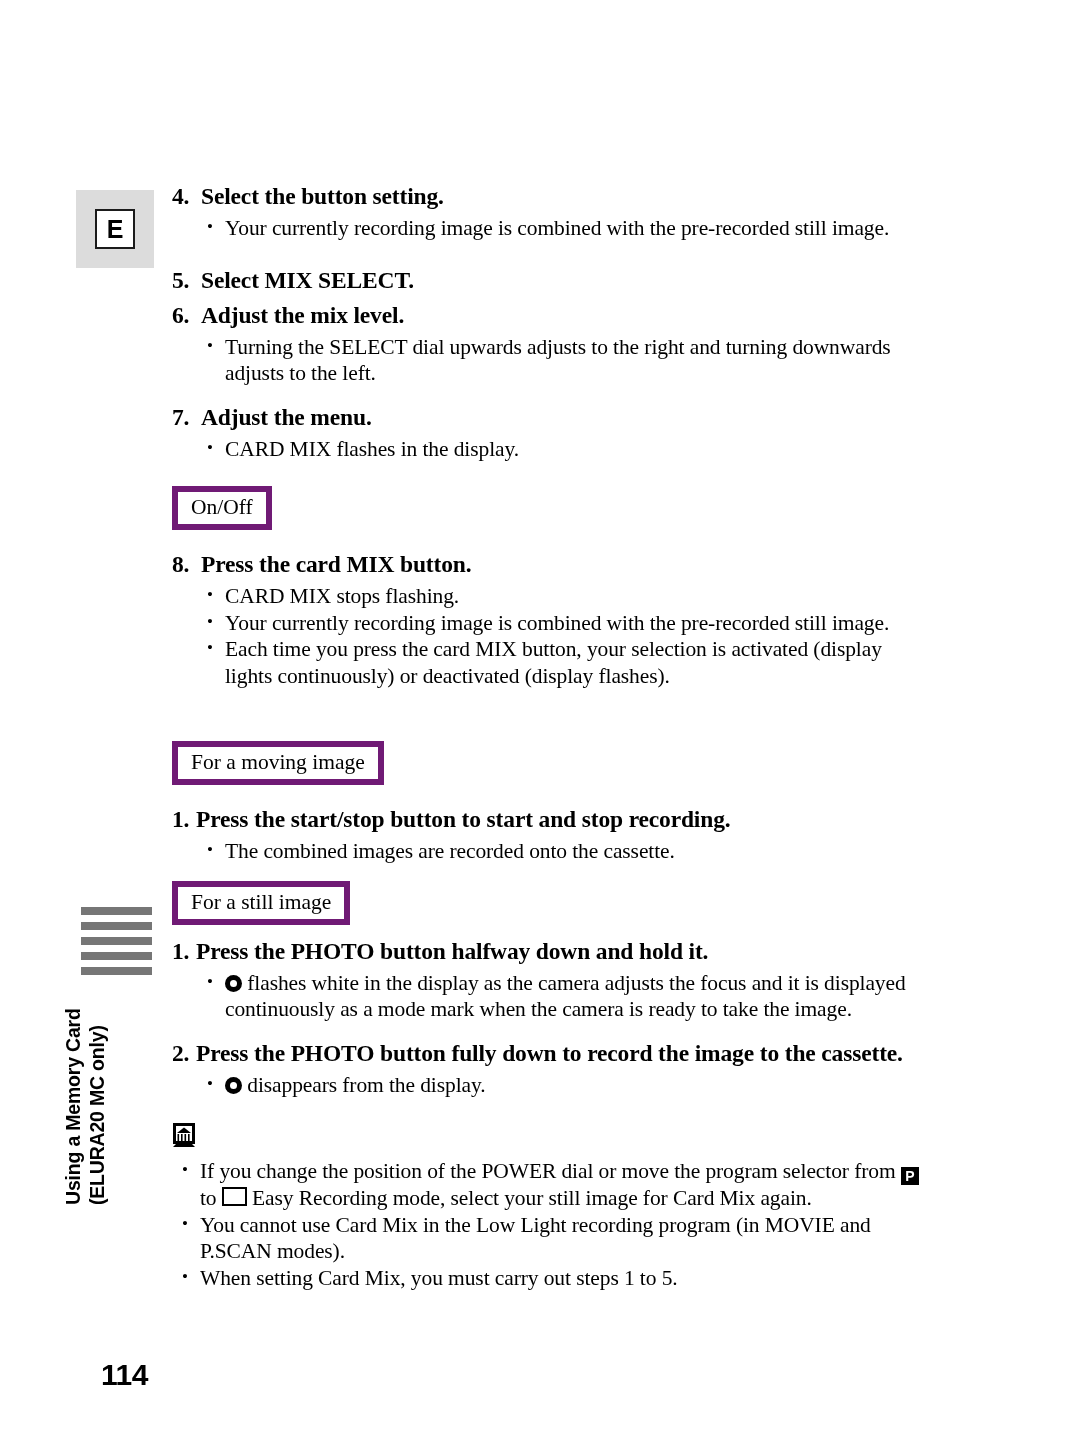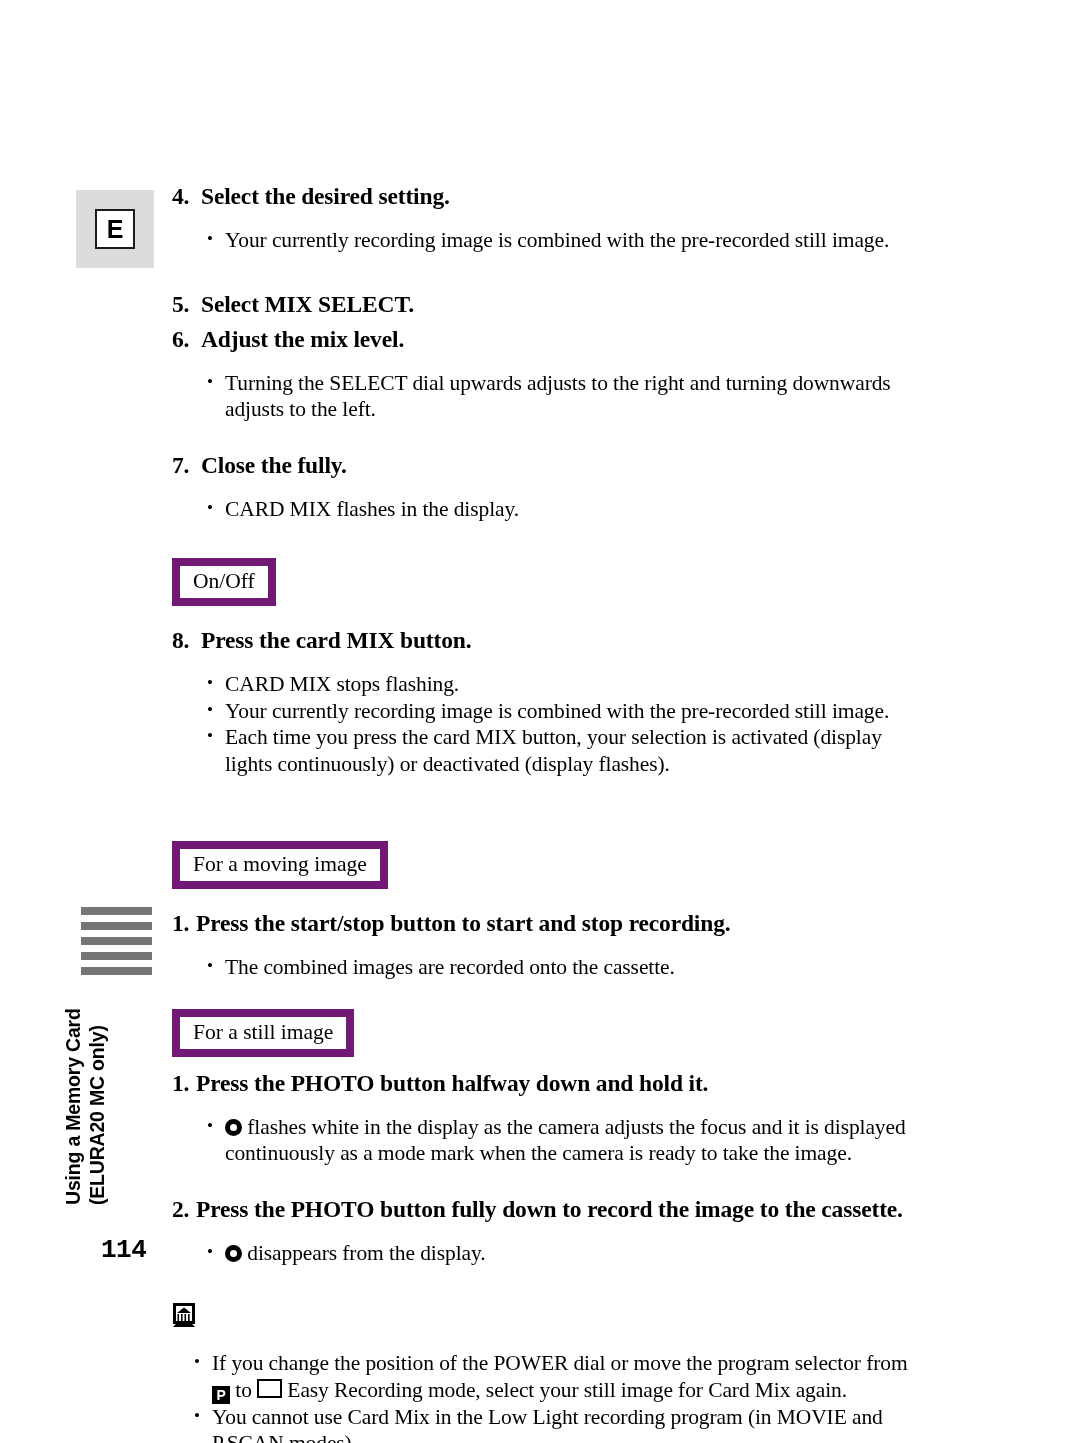--- a/index.html
+++ b/index.html
@@ -71,24 +71,24 @@
     font-weight: bold;
     font-size: 19.5px;
     line-height: 24px;
     letter-spacing: -0.2px;
     white-space: nowrap;
   }
 
   #page-number {
     position: absolute;
     left: 101px;
-    top: 1237px;
-    font-family: Liberation Mono, monospace;
-    font-weight: bold;
-    font-size: 26px;
+    top: 1360px;
+    font-family: Liberation Sans, sans-serif;
+    font-weight: bold;
+    font-size: 30px;
     line-height: 1;
     letter-spacing: -0.5px;
   }
 
   
   #content {
     position: absolute;
     left: 172px;
     top: 182px;
     width: 760px;
@@ -106,21 +106,21 @@
     flex: 0 0 29px;
   }
   .step.tight .num {
     width: 24px;
     flex: 0 0 24px;
   }
   .step .txt { flex: 1 1 auto; }
 
   ul.bullets {
     list-style: none;
-    margin: 16px;
+    margin: 4px;
     padding: 0;
   }
   ul.bullets li {
     position: relative;
     padding-left: 24px;
     font-size: 21.5px;
     line-height: 26.5px;
     letter-spacing: -0.1px;
   }
   ul.bullets li::before {
@@ -132,21 +132,21 @@
   }
   ul.bullets.indent { margin-left: 29px; }
 
   .gap-xs { height: 6px; }
   .gap-s  { height: 12px; }
   .gap-m  { height: 20px; }
   .gap-xl { height: 48px; }
 
   .label-box {
     display: inline-block;
-    border: 8px solid #701a75;
+    border: 6px solid #701a75;
     padding: 2px 13px 4px 13px;
     font-size: 21.5px;
     line-height: 26px;
     background: #ffffff;
   }
 
   
   .ico {
     display: inline-block;
     vertical-align: -2px;
@@ -230,21 +230,21 @@
   <span>Using a Memory Card</span>
   <span>(ELURA20 MC only)</span>
 </div>
 
 <div id="page-number">114</div>
 
 <div id="content">
 
   <div class="step">
     <span class="num">4.</span>
-    <span class="txt">Select the desired setting.</span>
+    <span class="txt">Select the button setting.</span>
   </div>
   <ul class="bullets indent">
     <li>Your currently recording image is combined with the pre-recorded still image.</li>
   </ul>
 
   <div class="gap-m"></div>
 
   <div class="step">
     <span class="num">5.</span>
     <span class="txt">Select MIX SELECT.</span>
@@ -257,21 +257,21 @@
     <span class="txt">Adjust the mix level.</span>
   </div>
   <ul class="bullets indent">
     <li>Turning the SELECT dial upwards adjusts to the right and turning downwards adjusts to the left.</li>
   </ul>
 
   <div class="gap-s"></div>
 
   <div class="step">
     <span class="num">7.</span>
-    <span class="txt">Close the fully.</span>
+    <span class="txt">Adjust the menu.</span>
   </div>
   <ul class="bullets indent">
     <li>CARD MIX flashes in the display.</li>
   </ul>
 
   <div class="gap-m"></div>
 
   <div>
     <span class="label-box">On/Off</span>
   </div>

